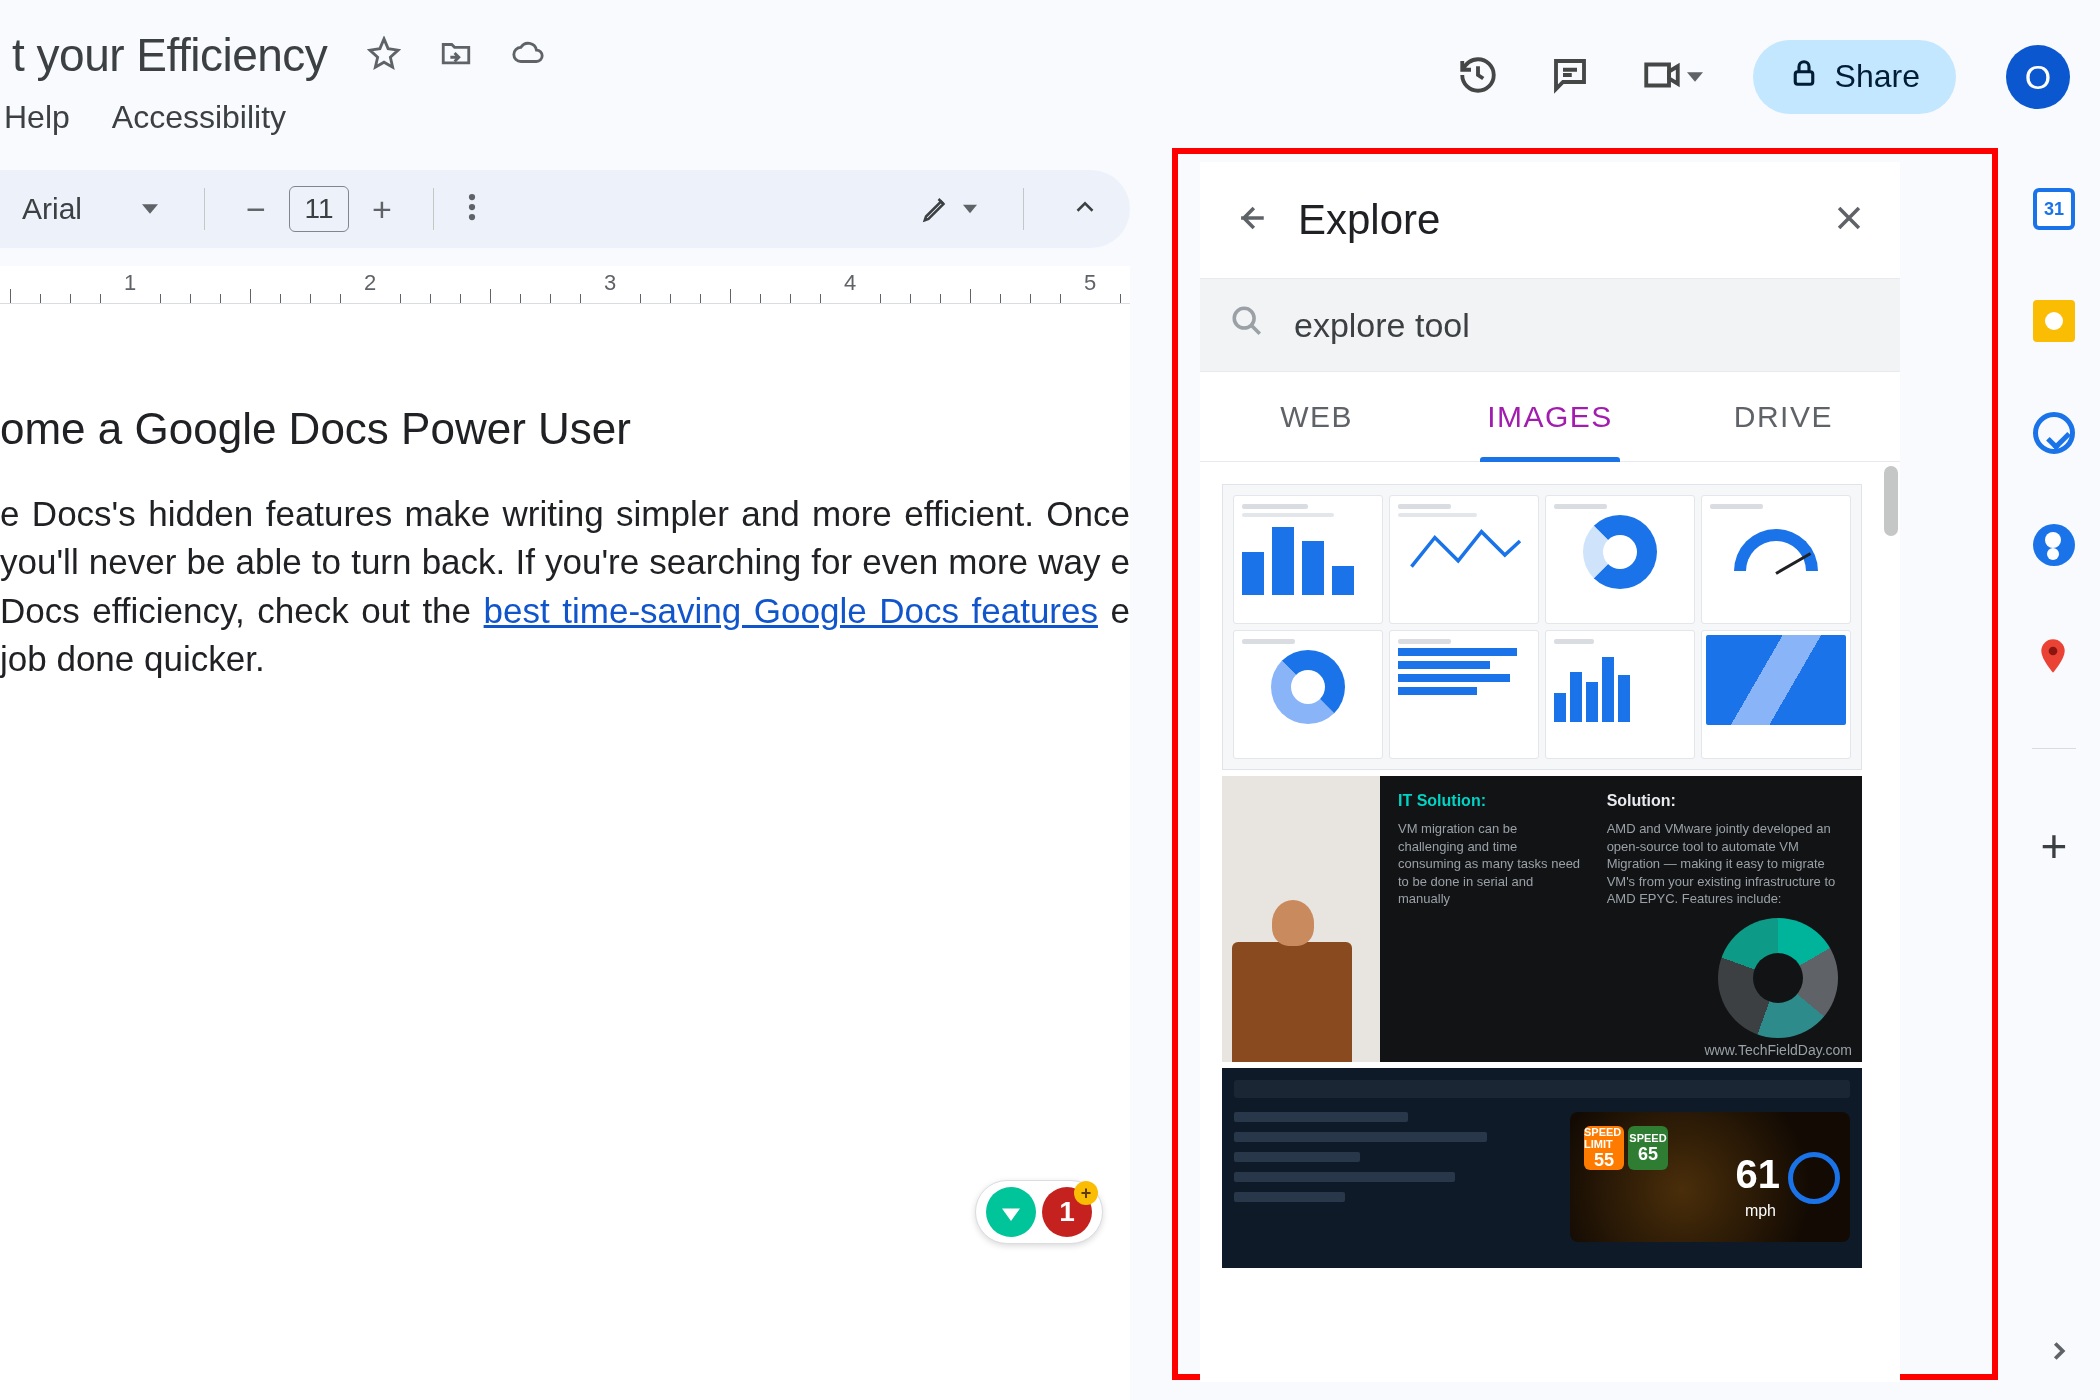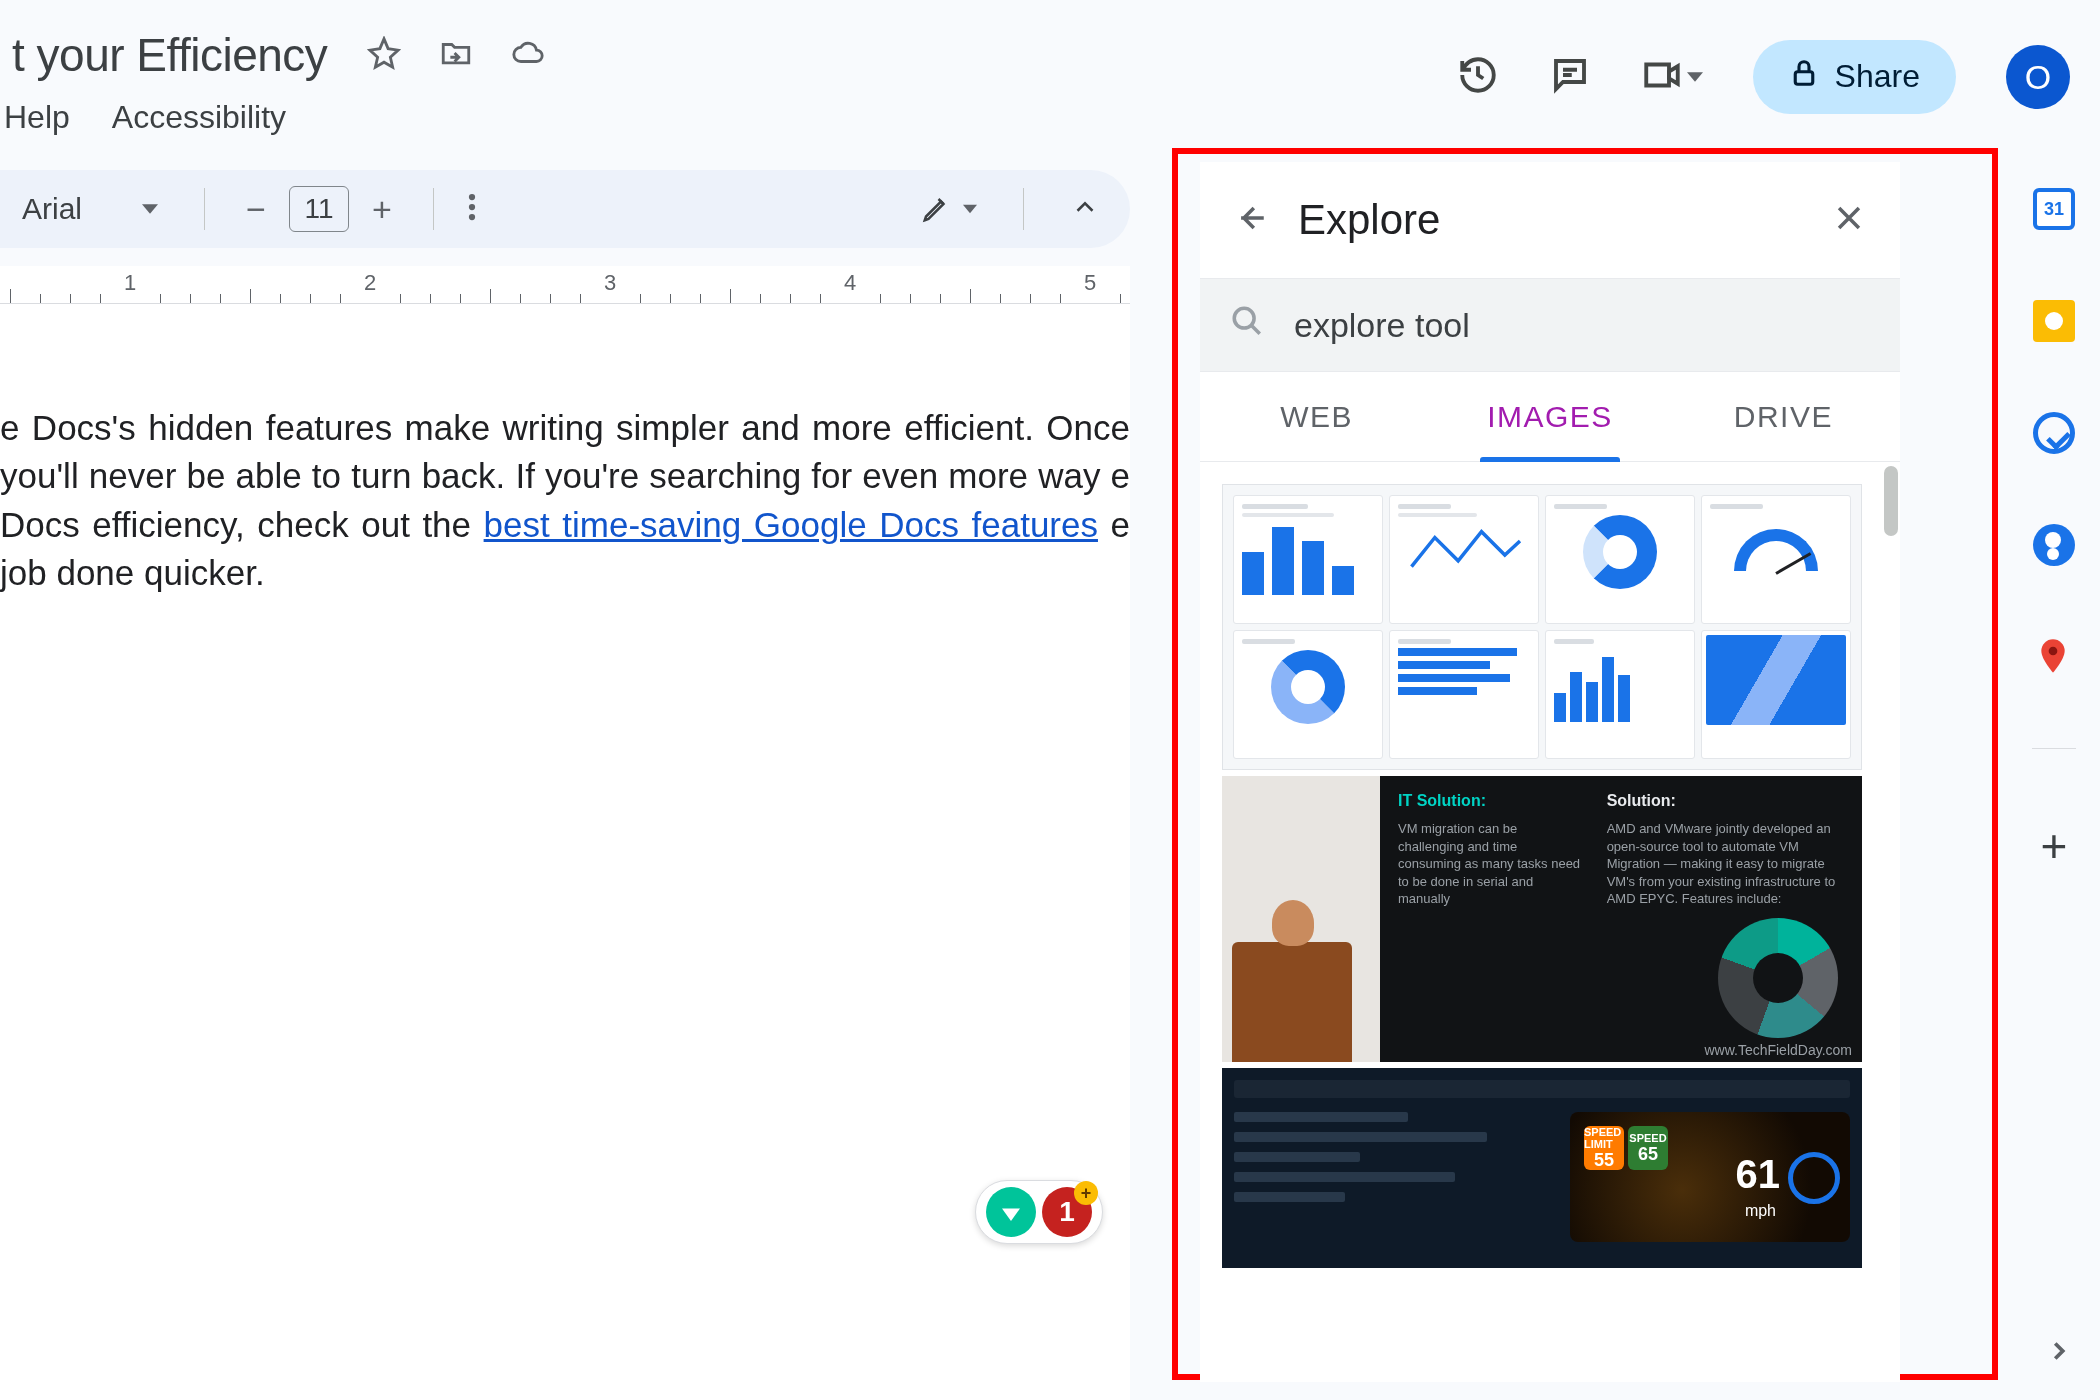--- a/index.html
+++ b/index.html
@@ -310,20 +310,21 @@
       <div class="ruler-tick" style="left: 1000px; height: 9px;"></div>
       <div class="ruler-tick" style="left: 1030px; height: 9px;"></div>
       <div class="ruler-tick" style="left: 1060px; height: 9px;"></div>
       <div class="ruler-num" style="left: 1090px;">5</div>
       <div class="ruler-tick" style="left: 1090px; height: 0px;"></div>
       <div class="ruler-tick" style="left: 1120px; height: 9px;"></div>
     </div>
 </div>
 
 <div class="doc-area">
+  <h2 class="doc-heading">ome a Google Docs Power User</h2>
   <p class="doc-body">
     <span>e Docs's hidden features make writing simpler and more efficient. Once you'll never be able to turn back. If you're searching for even more way e Docs efficiency, check out the </span><a href="#">best time-saving Google Docs features</a><span> e job done quicker.</span>
   </p>
 </div>
 
 <div class="badges">
   <div class="badge green"></div>
   <div class="badge red">1</div>
 </div>
 

